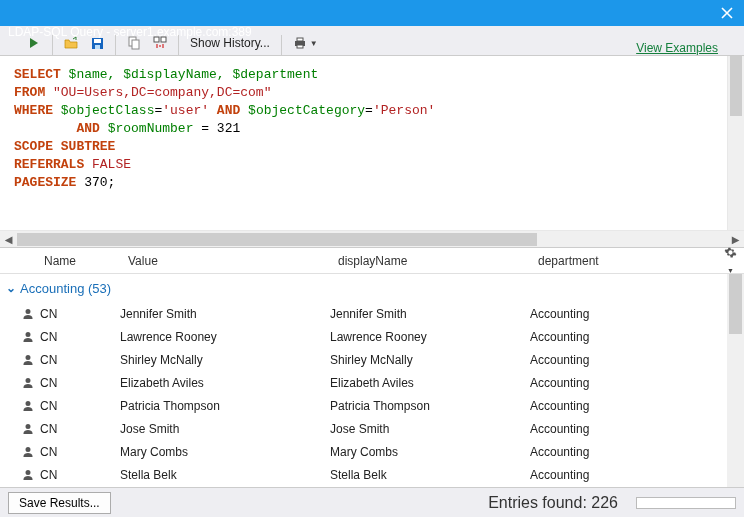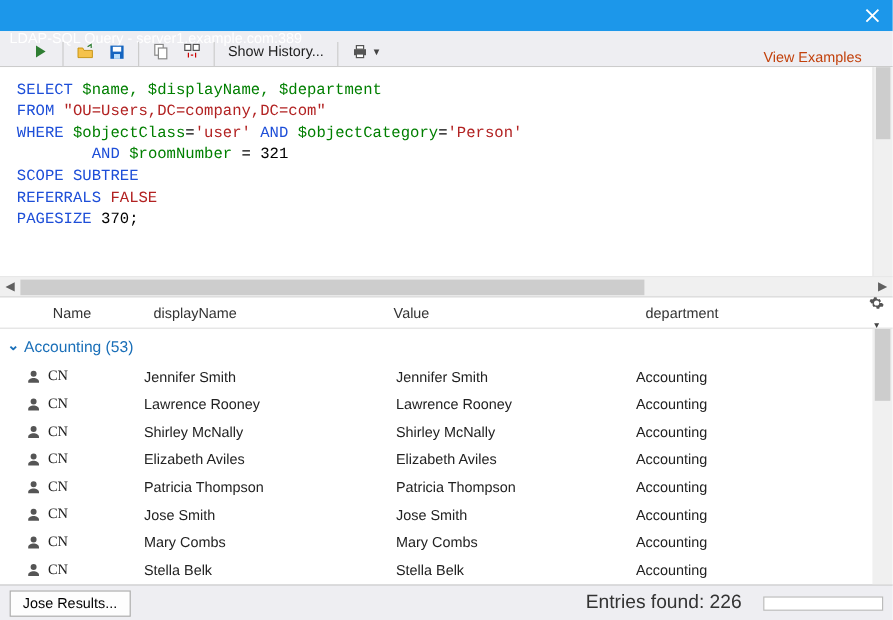--- a/index.html
+++ b/index.html
@@ -4,46 +4,46 @@
 <style>
   * { box-sizing: border-box; margin: 0; padding: 0; }
   html, body { width: 744px; height: 517px; font-family: "Segoe UI", Tahoma, sans-serif; font-size: 12px; background: #fff; overflow: hidden; }
   .titlebar { height: 26px; background: #1c97ea; color: #fff; display: flex; align-items: center; padding: 0 8px; }
   .titlebar-title { flex: 1; font-size: 12px; margin-top: 37px; }
   .titlebar-close { width: 18px; height: 18px; display: flex; align-items: center; justify-content: center; cursor: pointer; font-size: 13px; }
   .toolbar { height: 30px; background: #eeeef2; border-bottom: 1px solid #ccc; display: flex; align-items: flex-end; padding: 0 22px; gap: 2px; }
   .tb-btn { height: 24px; min-width: 24px; display: flex; align-items: center; justify-content: center; padding: 0 4px; cursor: pointer; border: 1px solid transparent; }
   .tb-sep { width: 1px; height: 20px; background: #ccc; margin: 0 4px; }
   .tb-text { font-size: 12px; color: #1e1e1e; }
-  .tb-right { margin-left: auto; color: #c2410c; cursor: pointer; padding-right: 4px; }
+  .tb-right { margin-left: auto; color: #15803d; text-decoration: underline; cursor: pointer; padding-right: 4px; }
   .chev { font-size: 8px; margin-left: 3px; color: #444; }
   .editor-wrap { position: relative; }
   .editor { height: 174px; background: #fff; padding: 10px 14px; font-family: Consolas, "Courier New", monospace; font-size: 13px; line-height: 18px; white-space: pre; overflow: hidden; color: #000; }
-  .kw { color: #1d4ed8; }
+  .kw { color: #c2410c; font-weight: bold; }
   .var { color: #007f00; }
   .str { color: #b22222; }
   .sc-v { position: absolute; right: 0; top: 0; bottom: 0; width: 17px; background: #f0f0f0; border-left: 1px solid #e8e8e8; }
   .sc-v-thumb { position: absolute; left: 2px; right: 2px; top: 0; height: 60px; background: #cdcdcd; }
   .sc-h { height: 17px; background: #f0f0f0; border-top: 1px solid #e8e8e8; display: flex; align-items: center; }
   .sc-h-arrow { width: 17px; height: 17px; display: flex; align-items: center; justify-content: center; font-size: 10px; color: #606060; cursor: pointer; }
   .sc-h-track { flex: 1; position: relative; height: 17px; }
   .sc-h-thumb { position: absolute; top: 2px; bottom: 2px; left: 0; width: 520px; background: #cdcdcd; }
   .results { height: 240px; display: flex; flex-direction: column; border-top: 1px solid #ccc; }
   .rh { height: 26px; display: flex; align-items: center; border-bottom: 1px solid #e0e0e0; background: #fff; position: relative; }
   .rh-col { padding: 0 8px; color: #333; border-right: 1px solid transparent; }
   .rh .c-name { width: 120px; padding-left: 44px; }
   .rh .c-value { width: 210px; }
   .rh .c-disp { width: 200px; }
   .rh .c-dept { flex: 1; }
   .rh-gear { width: 20px; cursor: pointer; color: #555; }
   .rbody { flex: 1; overflow: hidden; position: relative; }
   .group-header { display: flex; align-items: center; height: 28px; padding-left: 6px; color: #1a6fb8; font-size: 13px; gap: 4px; cursor: pointer; }
   .group-chevron { font-size: 12px; font-weight: bold; }
   .row { display: flex; align-items: center; height: 23px; font-size: 12px; color: #222; }
-  .row .c-name { width: 120px; padding-left: 22px; display: flex; align-items: center; gap: 6px; font-family: Liberation Serif, serif; }
+  .row .c-name { width: 120px; padding-left: 22px; display: flex; align-items: center; gap: 6px; }
   .row .c-value { width: 210px; }
   .row .c-disp { width: 200px; }
   .row .c-dept { flex: 1; }
   .person-ico { width: 12px; height: 12px; display: inline-block; }
   .person-ico svg { display: block; }
   .rbody-sc { position: absolute; right: 0; top: 0; bottom: 0; width: 17px; background: #f0f0f0; }
   .rbody-sc-thumb { position: absolute; left: 2px; right: 2px; top: 0; height: 60px; background: #cdcdcd; }
   .footer { height: 30px; background: #eeeef2; border-top: 1px solid #ccc; display: flex; align-items: center; padding: 0 8px; gap: 12px; }
   .btn { height: 22px; padding: 0 10px; background: #fdfdfd; border: 1px solid #acacac; cursor: pointer; font-size: 12px; display: flex; align-items: center; }
   .status { margin-left: auto; font-size: 16px; color: #333; }
@@ -128,22 +128,22 @@
   <div class="sc-h-arrow">◀</div>
   <div class="sc-h-track">
       <div class="sc-h-thumb"></div>
     </div>
   <div class="sc-h-arrow">▶</div>
 </div>
 
 <div class="results">
   <div class="rh">
     <div class="rh-col c-name">Name</div>
+    <div class="rh-col c-value">Value</div>
     <div class="rh-col c-disp">displayName</div>
-    <div class="rh-col c-value">Value</div>
     <div class="rh-col c-dept">department</div>
     <div class="rh-gear">
       <svg width="13" height="13" viewBox="0 0 24 24">
           <path fill="#555" d="M12 8a4 4 0 100 8 4 4 0 000-8zm9 4a7 7 0 01-.1 1.2l2 1.6-2 3.4-2.4-1a7 7 0 01-2 1.2l-.4 2.6h-4l-.4-2.6a7 7 0 01-2-1.2l-2.4 1-2-3.4 2-1.6A7 7 0 013 12a7 7 0 01.1-1.2l-2-1.6 2-3.4 2.4 1a7 7 0 012-1.2L8 3h4l.4 2.6a7 7 0 012 1.2l2.4-1 2 3.4-2 1.6c.1.4.2.8.2 1.2z"></path>
         </svg>
       <span class="chev" style="font-size:7px">▼</span>
     </div>
   </div>
   <div class="rbody">
     <div class="group-header">
@@ -257,16 +257,16 @@
         </div>
         <div class="row"></div>
       </div>
     <div class="rbody-sc">
         <div class="rbody-sc-thumb"></div>
       </div>
   </div>
 </div>
 
 <div class="footer">
-  <button class="btn">Jose Results...</button>
+  <button class="btn">Save Results...</button>
   <span class="status">Entries found:  226</span>
   <div class="progress"></div>
 </div>
 
 </body></html>

